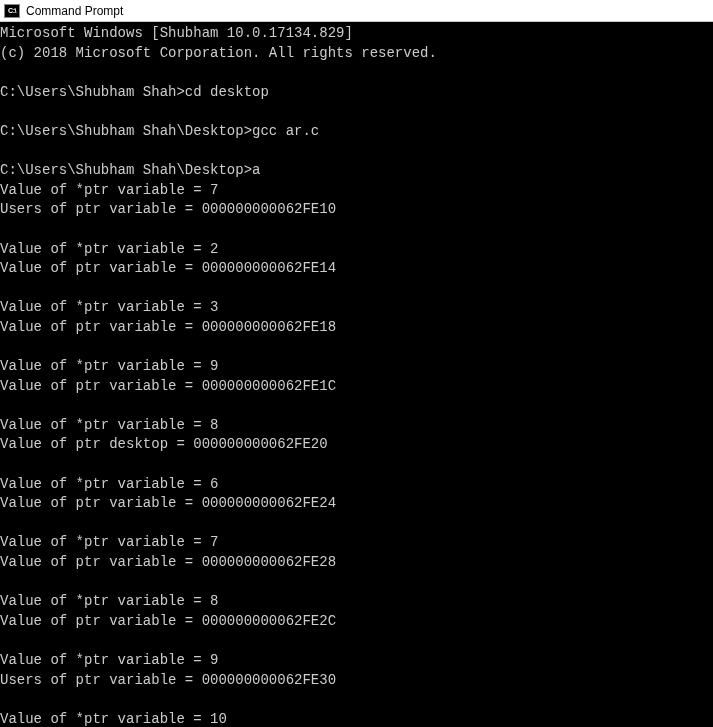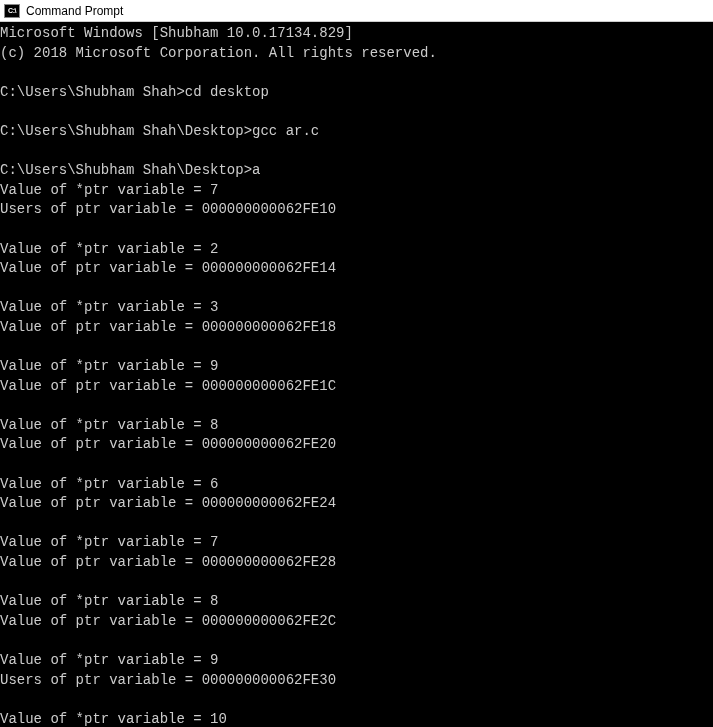--- a/index.html
+++ b/index.html
@@ -75,21 +75,21 @@
 <span>Value of *ptr variable = 2</span>
 <span>Value of ptr variable = 000000000062FE14</span>
 
 <span>Value of *ptr variable = 3</span>
 <span>Value of ptr variable = 000000000062FE18</span>
 
 <span>Value of *ptr variable = 9</span>
 <span>Value of ptr variable = 000000000062FE1C</span>
 
 <span>Value of *ptr variable = 8</span>
-<span>Value of ptr variable = 000000000062FE20</span>
+<span>Value of ptr desktop = 000000000062FE20</span>
 
 <span>Value of *ptr variable = 6</span>
 <span>Value of ptr variable = 000000000062FE24</span>
 
 <span>Value of *ptr variable = 7</span>
 <span>Value of ptr variable = 000000000062FE28</span>
 
 <span>Value of *ptr variable = 8</span>
 <span>Value of ptr variable = 000000000062FE2C</span>
 

